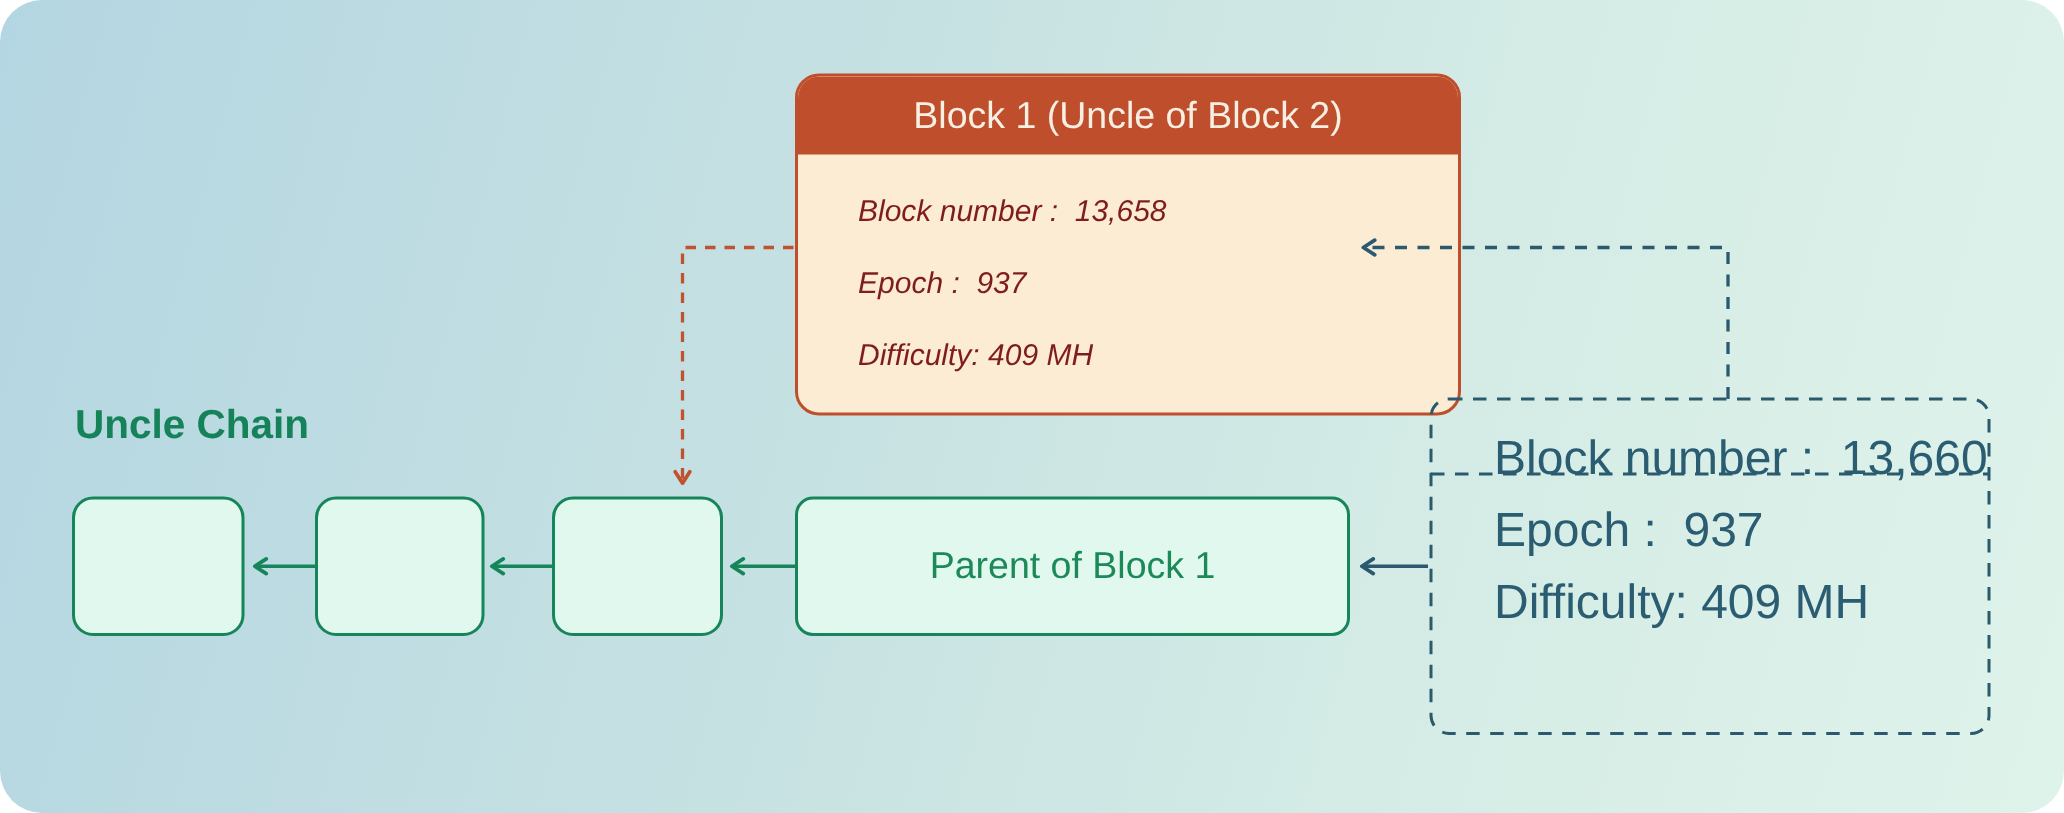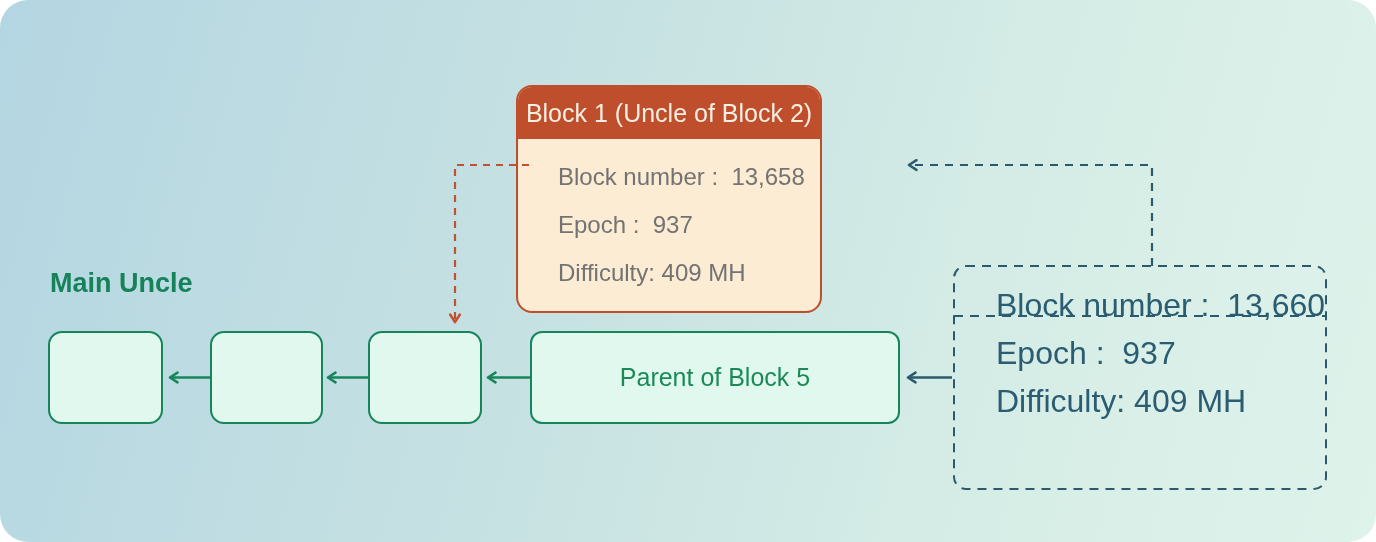--- a/index.html
+++ b/index.html
@@ -35,35 +35,34 @@
     left:530px; top:331px; width:370px; height:93px; box-sizing:border-box;
     background:#e0f8ee; border:2px solid #17855a; border-radius:12px;
     display:flex; align-items:center; justify-content:center;
   }
   .parent-block .label{
     font-size:25px; color:#1b8a58; white-space:pre;
   }
 
   
   .uncle-card{
-    left:516px; top:49px; width:306px; height:228px; box-sizing:border-box;
+    left:530px; top:49px; width:444px; height:228px; box-sizing:border-box;
     background:#fcecd4; border:2px solid #bf4f2c; border-radius:16px;
     overflow:hidden;
-    margin-top:36px;
   }
   .uncle-header{
     height:52px; background:#bf4f2c;
     display:flex; align-items:center; justify-content:center;
     font-size:25px; color:#f7efe2; white-space:pre;
   }
   .uncle-body{
     padding:14px 0 0 40px;
   }
   .uncle-body .line{
-    font-size:24px; line-height:48px; color:#737373; white-space:pre;
+    font-size:20px; line-height:48px; color:#7f1d1d; white-space:pre;font-style:italic;
   }
 
   
   .block2-box{
     left:953px; top:265px; width:374px; height:225px; box-sizing:border-box;
   }
   .block2-header{
     height:51px; display:flex; align-items:center; justify-content:center;
     font-size:24px; color:#2b5d72; white-space:pre;
   }
@@ -77,28 +76,28 @@
   svg.overlay{
     position:absolute; left:0; top:0; width:1376px; height:542px;
     pointer-events:none;
   }
 </style>
 </head>
 <body>
 
 <div class="canvas">
 
-  <div class="abs main-chain-label">Main Uncle</div>
+  <div class="abs main-chain-label">Uncle Chain</div>
 
   <div class="abs chain-block cb1"></div>
   <div class="abs chain-block cb2"></div>
   <div class="abs chain-block cb3"></div>
 
   <div class="abs parent-block">
-    <div class="label">Parent of Block 5</div>
+    <div class="label">Parent of Block 1</div>
   </div>
 
   <div class="abs uncle-card">
     <div class="uncle-header">Block 1 (Uncle of Block 2)</div>
     <div class="uncle-body">
       <div class="line">Block number :  13,658</div>
       <div class="line">Epoch :  937</div>
       <div class="line">Difficulty: 409 MH</div>
     </div>
   </div>

